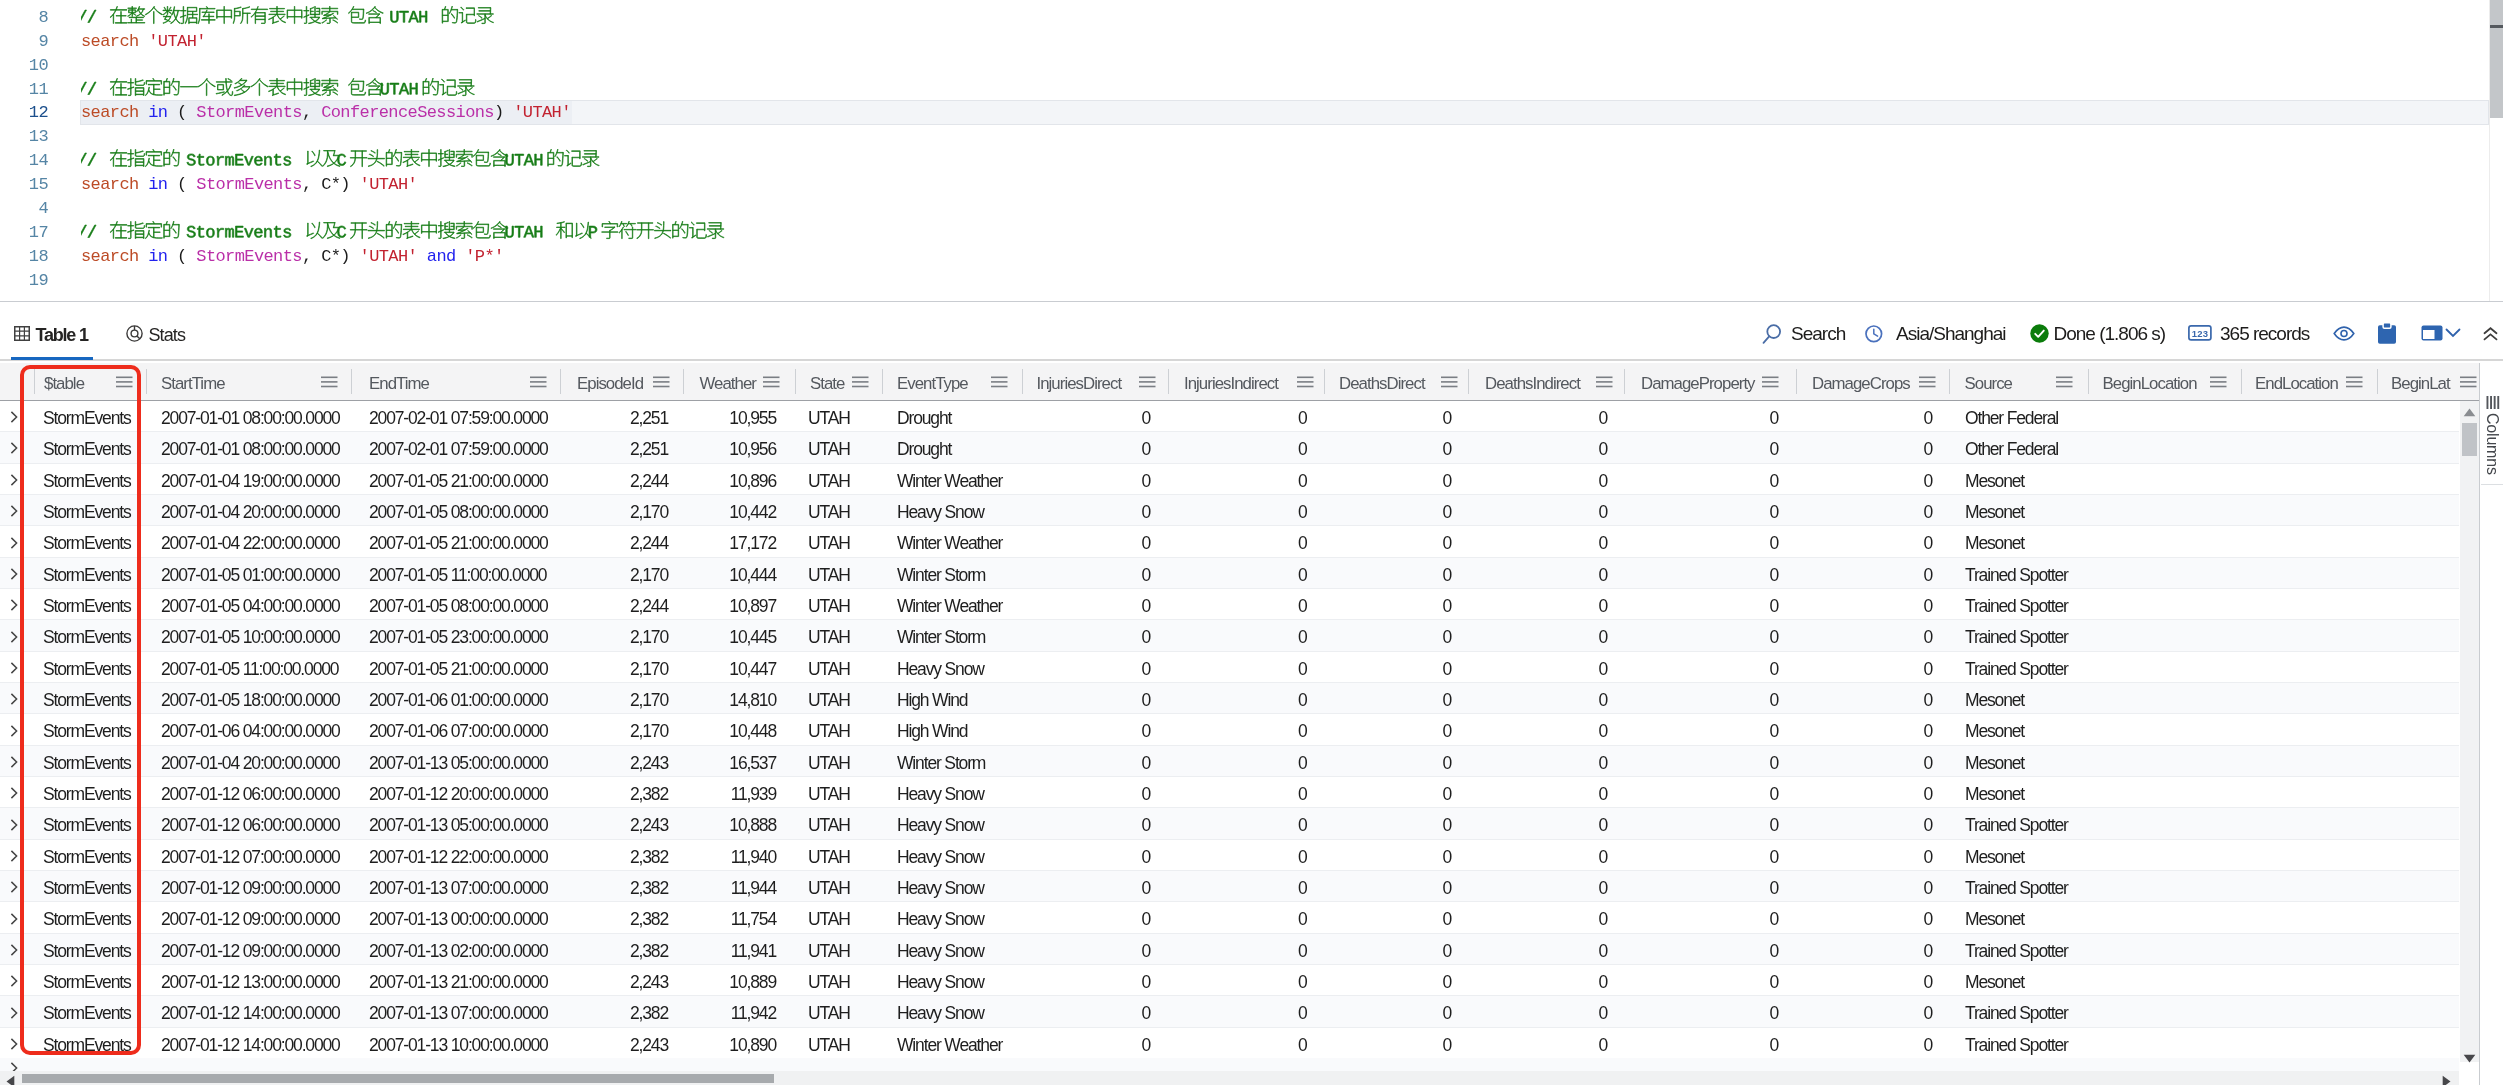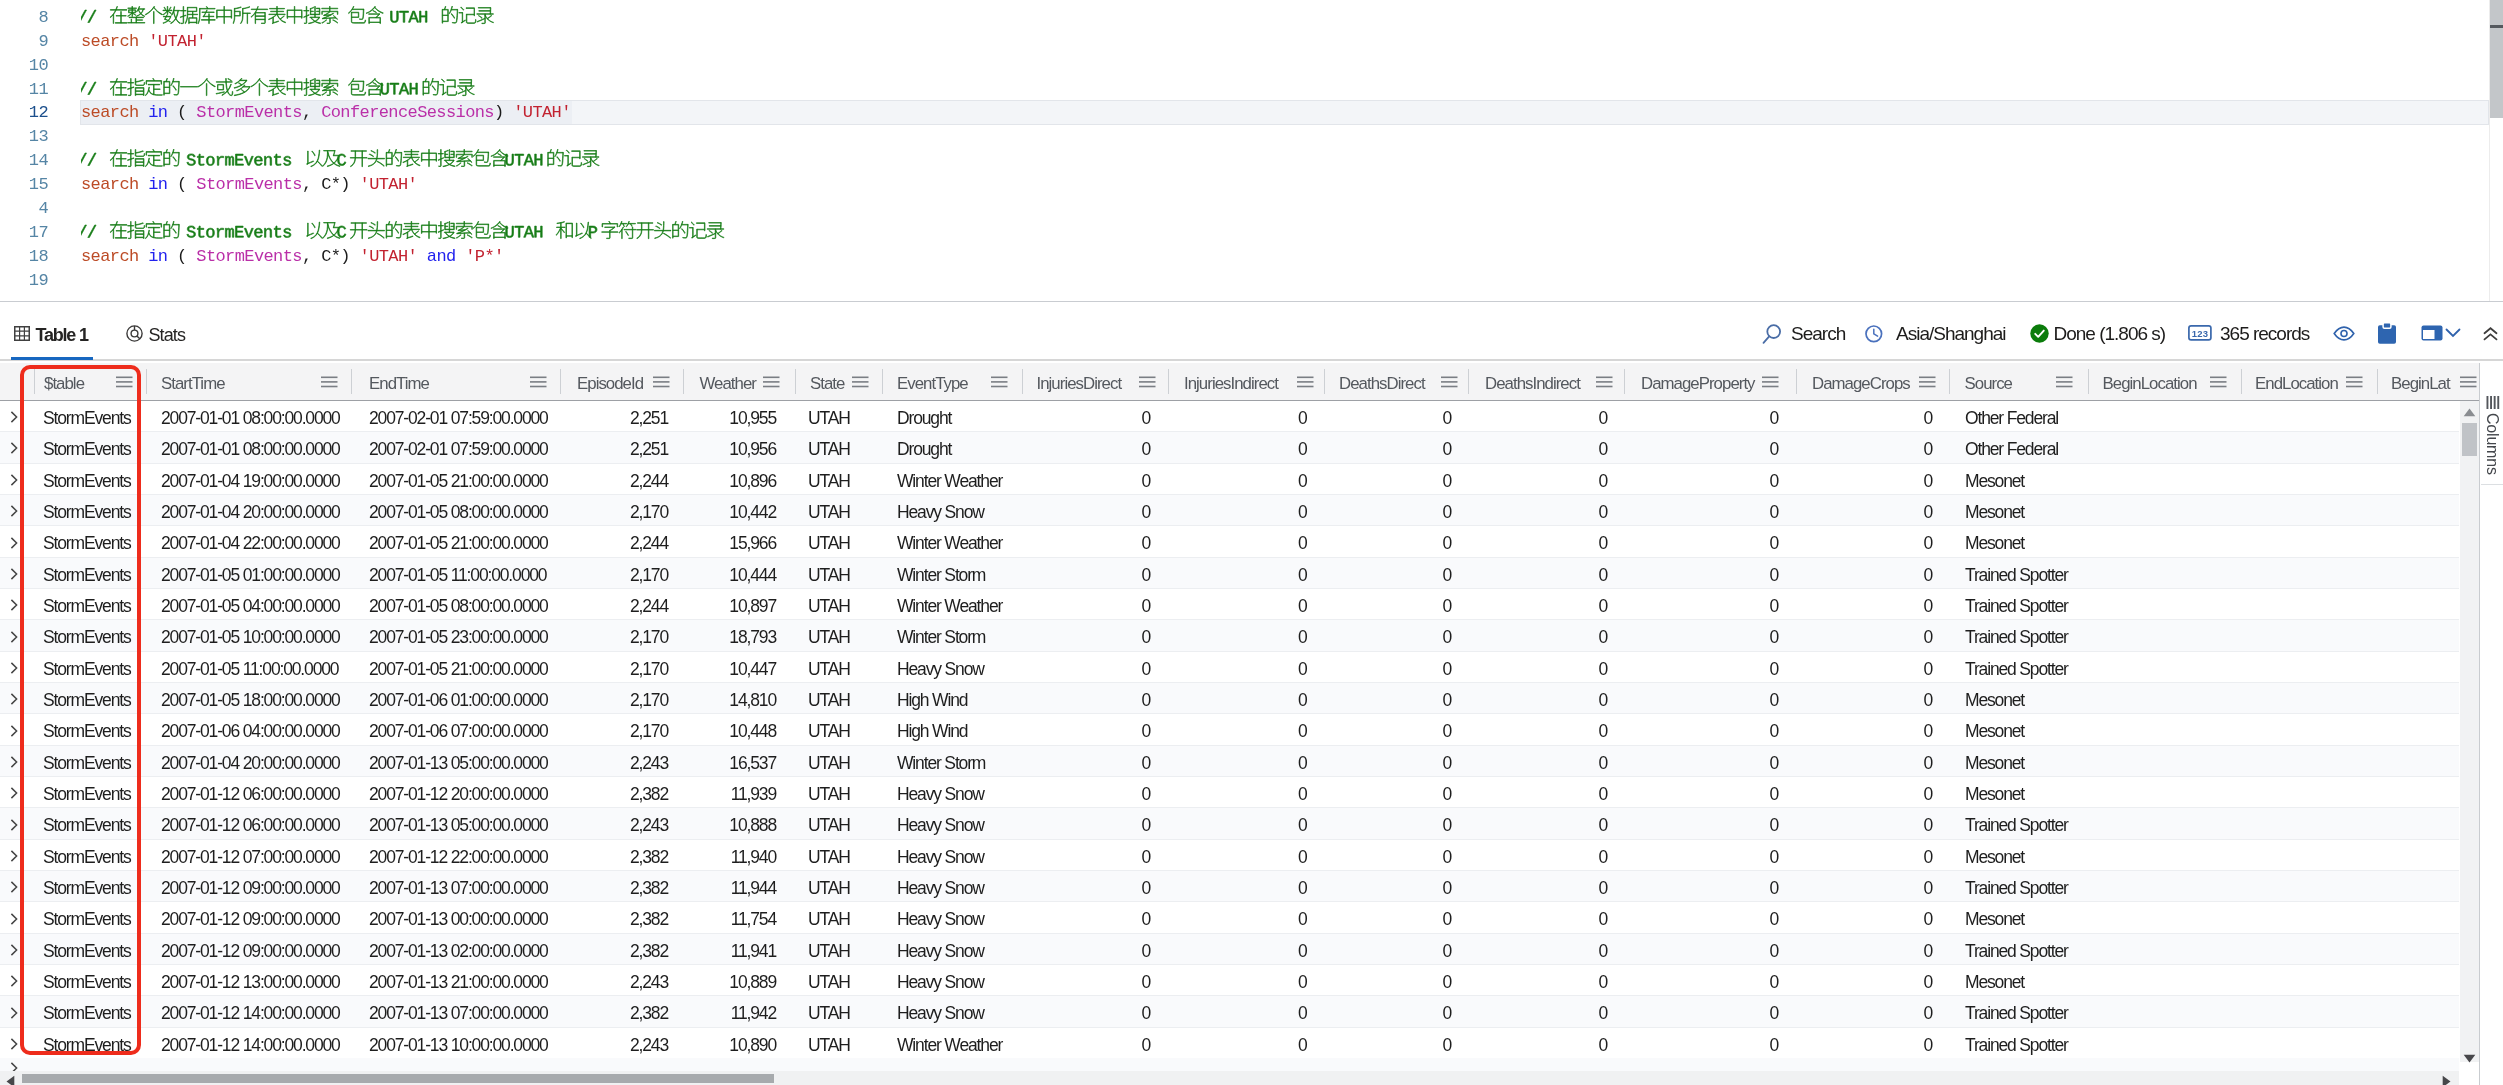--- a/index.html
+++ b/index.html
@@ -339,21 +339,21 @@
 <div style="position:absolute;right:571px;top:502.9px;font:17.5px/18.5px &quot;Liberation Sans&quot;,sans-serif;letter-spacing:-1.15px;color:#1e1e1e;white-space:nowrap">0</div>
 <div style="position:absolute;left:1965px;top:502.9px;font:17.5px/18.5px &quot;Liberation Sans&quot;,sans-serif;letter-spacing:-1.15px;color:#1e1e1e;white-space:nowrap">Mesonet</div>
 <div style="position:absolute;left:0;top:526.3px;width:2459px;height:31.34px;background:#ffffff;border-bottom:1px solid #eceef1;box-sizing:border-box"></div>
 <svg style="position:absolute;left:8px;top:536.5px" width="12" height="12" viewBox="0 0 12 12">
     <path d="M3.4 0.9 L8.6 6 L3.4 11.1" fill="none" stroke="#454545" stroke-width="1.5"></path>
   </svg>
 <div style="position:absolute;left:43px;top:534.3px;font:17.5px/18.5px &quot;Liberation Sans&quot;,sans-serif;letter-spacing:-1.15px;color:#1e1e1e;white-space:nowrap">StormEvents</div>
 <div style="position:absolute;left:161px;top:534.3px;font:17.5px/18.5px &quot;Liberation Sans&quot;,sans-serif;letter-spacing:-1.15px;color:#1e1e1e;white-space:nowrap">2007-01-04 22:00:00.0000</div>
 <div style="position:absolute;left:369px;top:534.3px;font:17.5px/18.5px &quot;Liberation Sans&quot;,sans-serif;letter-spacing:-1.15px;color:#1e1e1e;white-space:nowrap">2007-01-05 21:00:00.0000</div>
 <div style="position:absolute;right:1835px;top:534.3px;font:17.5px/18.5px &quot;Liberation Sans&quot;,sans-serif;letter-spacing:-1.15px;color:#1e1e1e;white-space:nowrap">2,244</div>
-<div style="position:absolute;right:1727px;top:534.3px;font:17.5px/18.5px &quot;Liberation Sans&quot;,sans-serif;letter-spacing:-1.15px;color:#1e1e1e;white-space:nowrap">15,966</div>
+<div style="position:absolute;right:1727px;top:534.3px;font:17.5px/18.5px &quot;Liberation Sans&quot;,sans-serif;letter-spacing:-1.15px;color:#1e1e1e;white-space:nowrap">17,172</div>
 <div style="position:absolute;left:808px;top:534.3px;font:17.5px/18.5px &quot;Liberation Sans&quot;,sans-serif;letter-spacing:-1.15px;color:#1e1e1e;white-space:nowrap">UTAH</div>
 <div style="position:absolute;left:897px;top:534.3px;font:17.5px/18.5px &quot;Liberation Sans&quot;,sans-serif;letter-spacing:-1.15px;color:#1e1e1e;white-space:nowrap">Winter Weather</div>
 <div style="position:absolute;right:1353px;top:534.3px;font:17.5px/18.5px &quot;Liberation Sans&quot;,sans-serif;letter-spacing:-1.15px;color:#1e1e1e;white-space:nowrap">0</div>
 <div style="position:absolute;right:1196.5px;top:534.3px;font:17.5px/18.5px &quot;Liberation Sans&quot;,sans-serif;letter-spacing:-1.15px;color:#1e1e1e;white-space:nowrap">0</div>
 <div style="position:absolute;right:1052px;top:534.3px;font:17.5px/18.5px &quot;Liberation Sans&quot;,sans-serif;letter-spacing:-1.15px;color:#1e1e1e;white-space:nowrap">0</div>
 <div style="position:absolute;right:896px;top:534.3px;font:17.5px/18.5px &quot;Liberation Sans&quot;,sans-serif;letter-spacing:-1.15px;color:#1e1e1e;white-space:nowrap">0</div>
 <div style="position:absolute;right:725px;top:534.3px;font:17.5px/18.5px &quot;Liberation Sans&quot;,sans-serif;letter-spacing:-1.15px;color:#1e1e1e;white-space:nowrap">0</div>
 <div style="position:absolute;right:571px;top:534.3px;font:17.5px/18.5px &quot;Liberation Sans&quot;,sans-serif;letter-spacing:-1.15px;color:#1e1e1e;white-space:nowrap">0</div>
 <div style="position:absolute;left:1965px;top:534.3px;font:17.5px/18.5px &quot;Liberation Sans&quot;,sans-serif;letter-spacing:-1.15px;color:#1e1e1e;white-space:nowrap">Mesonet</div>
 <div style="position:absolute;left:0;top:557.6px;width:2459px;height:31.34px;background:#f9fafc;border-bottom:1px solid #eceef1;box-sizing:border-box"></div>
@@ -393,21 +393,21 @@
 <div style="position:absolute;right:571px;top:596.9px;font:17.5px/18.5px &quot;Liberation Sans&quot;,sans-serif;letter-spacing:-1.15px;color:#1e1e1e;white-space:nowrap">0</div>
 <div style="position:absolute;left:1965px;top:596.9px;font:17.5px/18.5px &quot;Liberation Sans&quot;,sans-serif;letter-spacing:-1.15px;color:#1e1e1e;white-space:nowrap">Trained Spotter</div>
 <div style="position:absolute;left:0;top:620.3px;width:2459px;height:31.34px;background:#f9fafc;border-bottom:1px solid #eceef1;box-sizing:border-box"></div>
 <svg style="position:absolute;left:8px;top:630.5px" width="12" height="12" viewBox="0 0 12 12">
     <path d="M3.4 0.9 L8.6 6 L3.4 11.1" fill="none" stroke="#454545" stroke-width="1.5"></path>
   </svg>
 <div style="position:absolute;left:43px;top:628.3px;font:17.5px/18.5px &quot;Liberation Sans&quot;,sans-serif;letter-spacing:-1.15px;color:#1e1e1e;white-space:nowrap">StormEvents</div>
 <div style="position:absolute;left:161px;top:628.3px;font:17.5px/18.5px &quot;Liberation Sans&quot;,sans-serif;letter-spacing:-1.15px;color:#1e1e1e;white-space:nowrap">2007-01-05 10:00:00.0000</div>
 <div style="position:absolute;left:369px;top:628.3px;font:17.5px/18.5px &quot;Liberation Sans&quot;,sans-serif;letter-spacing:-1.15px;color:#1e1e1e;white-space:nowrap">2007-01-05 23:00:00.0000</div>
 <div style="position:absolute;right:1835px;top:628.3px;font:17.5px/18.5px &quot;Liberation Sans&quot;,sans-serif;letter-spacing:-1.15px;color:#1e1e1e;white-space:nowrap">2,170</div>
-<div style="position:absolute;right:1727px;top:628.3px;font:17.5px/18.5px &quot;Liberation Sans&quot;,sans-serif;letter-spacing:-1.15px;color:#1e1e1e;white-space:nowrap">18,793</div>
+<div style="position:absolute;right:1727px;top:628.3px;font:17.5px/18.5px &quot;Liberation Sans&quot;,sans-serif;letter-spacing:-1.15px;color:#1e1e1e;white-space:nowrap">10,445</div>
 <div style="position:absolute;left:808px;top:628.3px;font:17.5px/18.5px &quot;Liberation Sans&quot;,sans-serif;letter-spacing:-1.15px;color:#1e1e1e;white-space:nowrap">UTAH</div>
 <div style="position:absolute;left:897px;top:628.3px;font:17.5px/18.5px &quot;Liberation Sans&quot;,sans-serif;letter-spacing:-1.15px;color:#1e1e1e;white-space:nowrap">Winter Storm</div>
 <div style="position:absolute;right:1353px;top:628.3px;font:17.5px/18.5px &quot;Liberation Sans&quot;,sans-serif;letter-spacing:-1.15px;color:#1e1e1e;white-space:nowrap">0</div>
 <div style="position:absolute;right:1196.5px;top:628.3px;font:17.5px/18.5px &quot;Liberation Sans&quot;,sans-serif;letter-spacing:-1.15px;color:#1e1e1e;white-space:nowrap">0</div>
 <div style="position:absolute;right:1052px;top:628.3px;font:17.5px/18.5px &quot;Liberation Sans&quot;,sans-serif;letter-spacing:-1.15px;color:#1e1e1e;white-space:nowrap">0</div>
 <div style="position:absolute;right:896px;top:628.3px;font:17.5px/18.5px &quot;Liberation Sans&quot;,sans-serif;letter-spacing:-1.15px;color:#1e1e1e;white-space:nowrap">0</div>
 <div style="position:absolute;right:725px;top:628.3px;font:17.5px/18.5px &quot;Liberation Sans&quot;,sans-serif;letter-spacing:-1.15px;color:#1e1e1e;white-space:nowrap">0</div>
 <div style="position:absolute;right:571px;top:628.3px;font:17.5px/18.5px &quot;Liberation Sans&quot;,sans-serif;letter-spacing:-1.15px;color:#1e1e1e;white-space:nowrap">0</div>
 <div style="position:absolute;left:1965px;top:628.3px;font:17.5px/18.5px &quot;Liberation Sans&quot;,sans-serif;letter-spacing:-1.15px;color:#1e1e1e;white-space:nowrap">Trained Spotter</div>
 <div style="position:absolute;left:0;top:651.6px;width:2459px;height:31.34px;background:#ffffff;border-bottom:1px solid #eceef1;box-sizing:border-box"></div>

